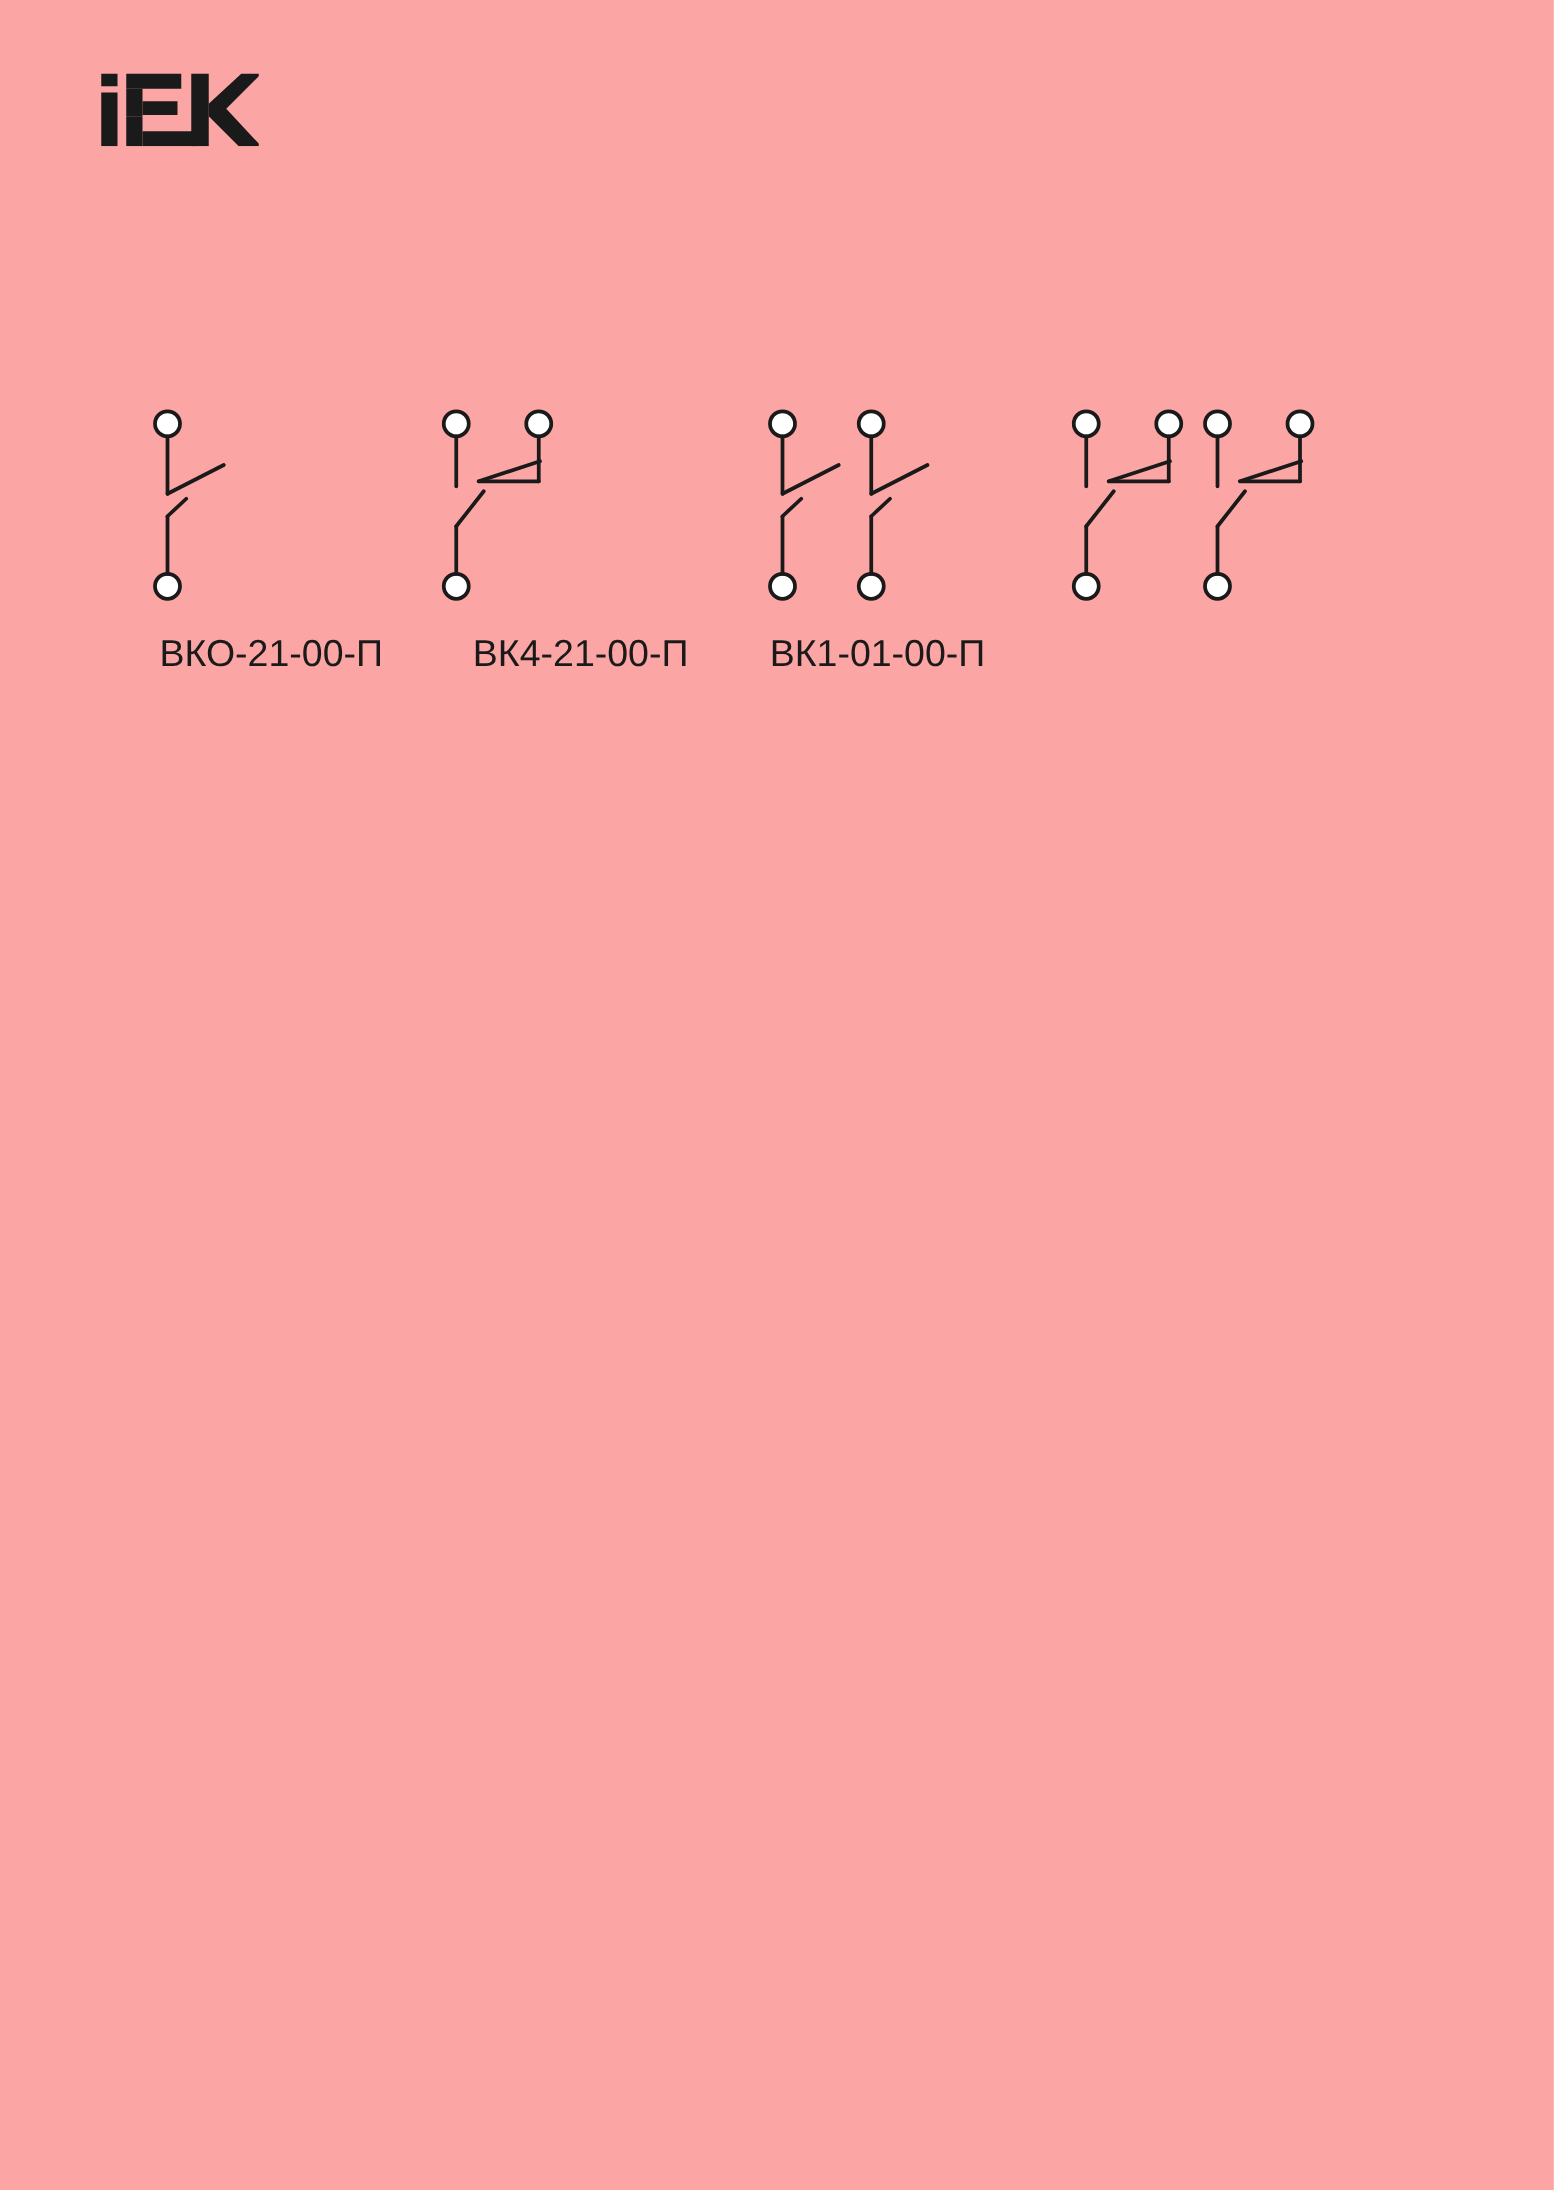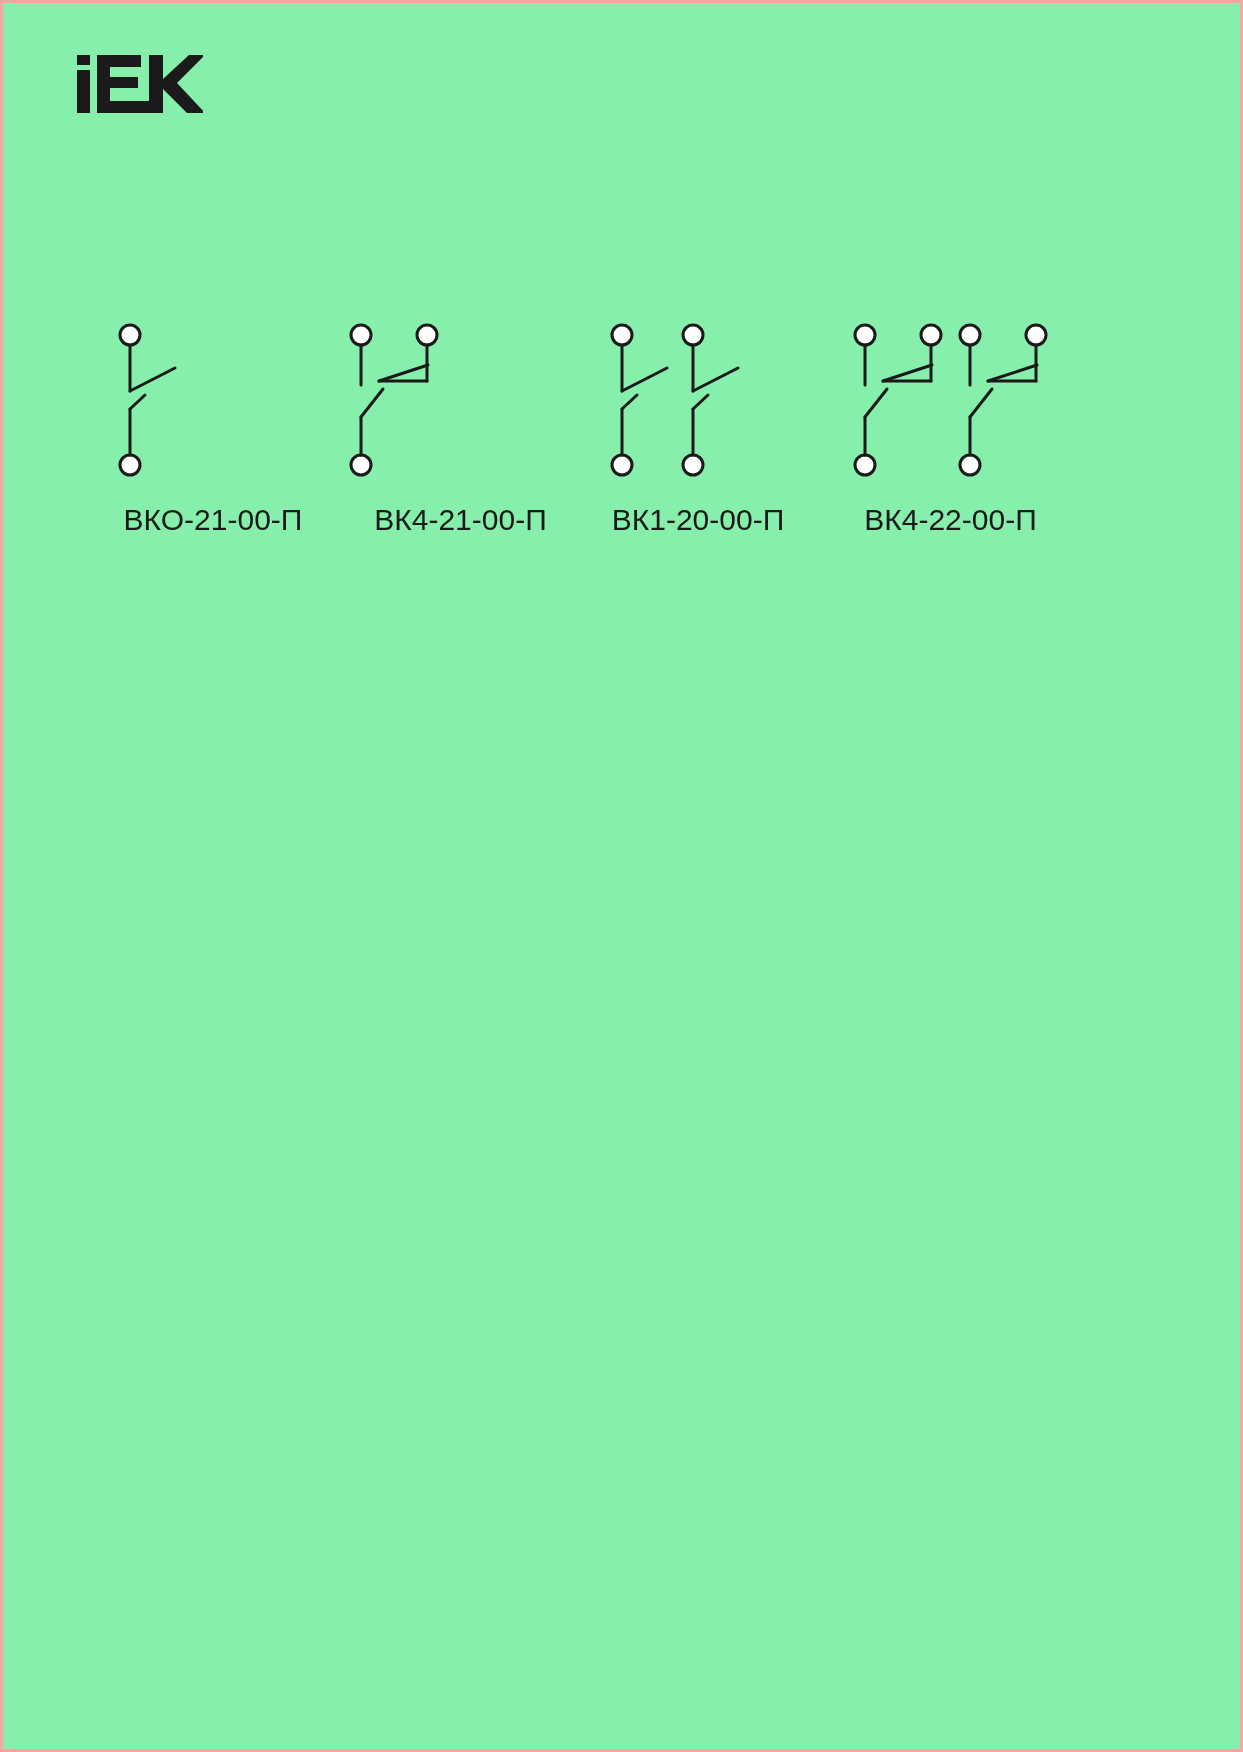--- a/index.html
+++ b/index.html
@@ -7,23 +7,23 @@
     padding: 0;
     background: #ffffff;
   }
   body {
     font-family: "Liberation Sans", sans-serif;
   }
   .page {
     position: relative;
     width: 1243px;
     height: 1752px;
-    background: #86efac;
+    background: #fca5a5;
     box-sizing: border-box;
-    border: 3px solid #fca5a5;
+    border: 7px solid #fca5a5;
     overflow: hidden;
   }
   .logo {
     position: absolute;
     left: 70px;
     top: 40px;
     width: 130px;
     height: 70px;
   }
   .figure-area {
@@ -155,20 +155,19 @@
           <line x1="887" y1="142" x2="887" y2="104"></line>
           <line x1="887" y1="104" x2="909" y2="76"></line>
         </g>
 
       </g>
     </svg>
 
     <div class="labels">
       <div class="label label-0">ВКО-21-00-П</div>
       <div class="label label-1">ВК4-21-00-П</div>
-      <div class="label label-2">ВК1-20-00-П</div>
-      <div class="label label-3">ВК4-22-00-П</div>
+      <div class="label label-2">ВК1-01-00-П</div>
     </div>
 
   </div>
 
 
 </div>
 
 </body></html>

